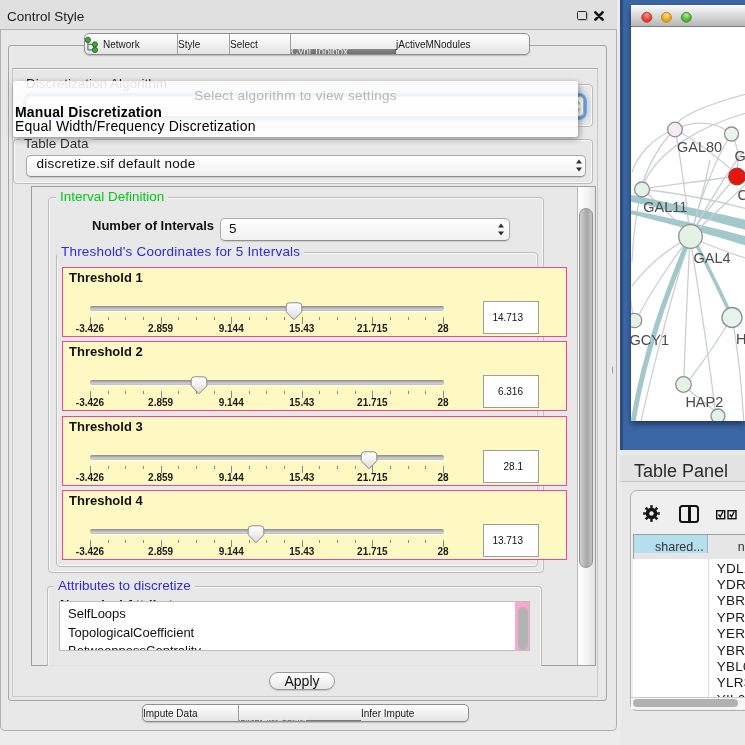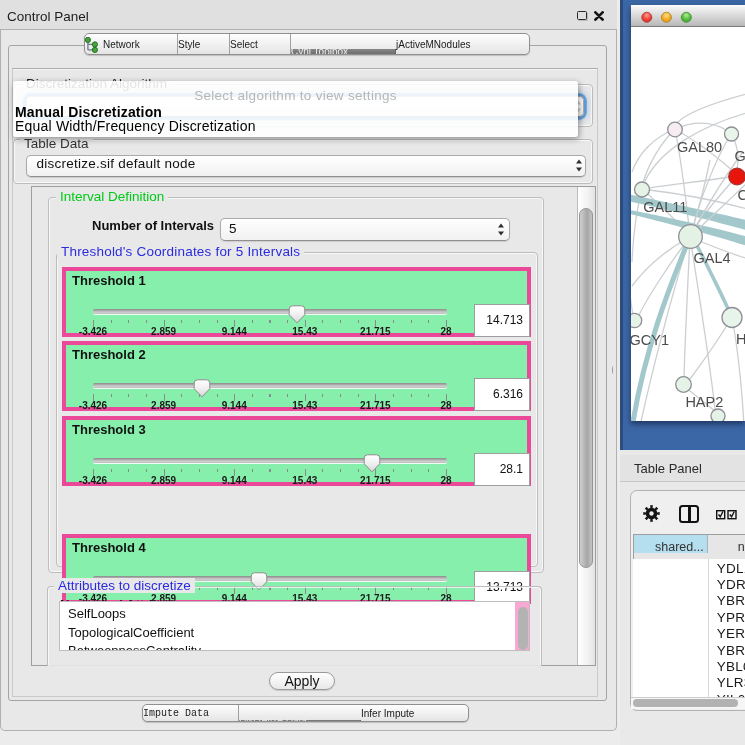--- a/index.html
+++ b/index.html
@@ -7,37 +7,37 @@
 .abs { position:absolute; }
 .etch { position:absolute; border:1px solid #bcbcbc; border-radius:4px; box-shadow:inset 0 0 0 1px rgba(255,255,255,0.7); }
 .gtitle { position:absolute; background:#e8e8e8; padding:0 4px; font-size:13.5px; color:#333; line-height:15px; }
 .combo { position:absolute; background:linear-gradient(#ffffff,#f1f1f1); border:1px solid #aaa; border-bottom-color:#8f8f8f; border-radius:5px; box-shadow:0 1px 1px rgba(0,0,0,0.12); }
 .combotext { position:absolute; font-size:13.5px; color:#111; }
 .blab { position:absolute; font-size:13px; font-weight:bold; color:#111; }
 .seg { position:absolute; display:flex; border:1px solid #8f8f8f; border-radius:5px; overflow:hidden; background:linear-gradient(#fefefe,#e4e4e4); box-shadow:0 1px 1px rgba(0,0,0,0.18); }
 .seg > div { display:flex; align-items:center; justify-content:flex-start; font-size:10px; color:#1a1a1a; border-right:1px solid #a0a0a0; white-space:nowrap; }
 .seg > div:last-child { border-right:none; }
 .seg > div.sel { background:linear-gradient(#878787,#6e6e6e); color:#ededed; border-right-color:#636363;margin-top:15px; }
-.thpanel { position:absolute; left:62px; width:469px; height:70px; background:#86efac; border:4px solid #ec4899; }
+.thpanel { position:absolute; left:62px; width:505px; height:70px; background:#fef9c3; border:1px solid #ec4899; }
 .thlabel { position:absolute; left:6px; top:1.5px; font-size:13px; font-weight:bold; color:#111; }
 .track { position:absolute; left:27px; top:38px; width:354px; height:4.5px; border-radius:2px; background:linear-gradient(#898989,#cfcfcf 65%,#bdbdbd); box-shadow:0 1px 0 rgba(255,255,255,0.85); }
 .ticksMinor { position:absolute; left:27px; top:49px; width:355px; height:3px; background:repeating-linear-gradient(90deg,#8a8a8a 0 1px,transparent 1px 17.65px); }
 .ticksMajor { position:absolute; left:27px; top:49px; width:355px; height:6.5px; background:repeating-linear-gradient(90deg,#8a8a8a 0 1px,transparent 1px 70.6px); }
 .tlab { position:absolute; top:55px; width:60px; text-align:center; font-size:10px; font-weight:bold; color:#1a1a1a; }
-.valbox { position:absolute; left:408px; top:33px; width:56px; height:33px; background:#fff; border:1px solid #9d9d9d; font-size:12px; color:#111; text-align:right; line-height:31px; padding-right:6px; }
+.valbox { position:absolute; left:420px; top:33px; width:56px; height:33px; background:#fff; border:1px solid #9d9d9d; font-size:10px; color:#111; text-align:right; line-height:31px; padding-right:15px; }
 .thumb { position:absolute; top:33.5px; width:19px; height:20px; }
 .arrows { position:absolute; }
 </style>
 </head>
 <body>
 
 <div class="abs" style="left:0;top:0;width:617px;height:731px;background:#e8e8e8;border:1px solid #b0b0b0;border-top:none;border-radius:0 0 5px 5px;"></div>
 
 <div class="abs" style="left:0;top:0;width:617px;height:30px;background:#e0e0e0;border-bottom:1px solid #b2b2b2;"></div>
-<div class="abs" style="left:7px;top:8.5px;font-size:13.5px;color:#1d1d1d;">Control Panel</div>
+<div class="abs" style="left:7px;top:8.5px;font-size:13.5px;color:#1d1d1d;">Control Style</div>
 <div class="abs" style="left:577px;top:11px;width:10px;height:9px;border:1.7px solid #2a2a2a;border-radius:1.5px;box-shadow:1px 1px 0 #bbb;"></div>
 <svg class="abs" style="left:594px;top:11px;" width="10" height="10">
     <path d="M1.4,1.4 L8.6,8.6 M8.6,1.4 L1.4,8.6" stroke="#151515" stroke-width="2.7" stroke-linecap="round"></path>
   </svg>
 
 <div class="etch" style="left:8px;top:45px;width:599px;height:656px;border-color:#a5a5a5;border-radius:3px;box-shadow:none;"></div>
 
 <div class="abs" style="left:12px;top:68px;width:586px;height:629px;border:1px solid #c9c9c9;border-top:1px solid #ababab;box-shadow:inset 0 1px 0 #f6f6f6;"></div>
 
 <div class="seg" style="left:84px;top:33px;height:22px;">
@@ -151,21 +151,21 @@
         <linearGradient id="tg2" x1="0" y1="0" x2="0" y2="1">
           <stop offset="0" stop-color="#ffffff"></stop>
           <stop offset="0.5" stop-color="#f0f0f0"></stop>
           <stop offset="1" stop-color="#d8d8d8"></stop>
         </linearGradient>
       </defs>
       <path d="M 4.5,0.8 L 13.5,0.8 Q 16.8,0.8 16.8,4 L 16.8,9.8 L 9,17.8 L 1.2,9.8 L 1.2,4 Q 1.2,0.8 4.5,0.8 Z" fill="url(#tg2)" stroke="#8b8b8b" stroke-width="1"></path>
     </svg>
   <div class="valbox">28.1</div>
 </div>
-<div class="thpanel" style="top:490px;margin-top:44px;">
+<div class="thpanel" style="top:490px;">
   <div class="thlabel">Threshold 4</div>
   <div class="track"></div>
   <div class="ticksMinor"></div>
   <div class="ticksMajor"></div>
   <div class="tlab" style="left:-3.0px;">-3.426</div>
   <div class="tlab" style="left:67.6px;">2.859</div>
   <div class="tlab" style="left:138.2px;">9.144</div>
   <div class="tlab" style="left:208.8px;">15.43</div>
   <div class="tlab" style="left:279.4px;">21.715</div>
   <div class="tlab" style="left:350.0px;">28</div>
@@ -187,21 +187,21 @@
 <div class="blab" style="left:60px;top:597px;">Numerical Attributes</div>
 <div class="abs" style="left:59px;top:601px;width:471px;height:50px;border:1px solid #bdbdbd;background:#f9a8d4;overflow:hidden;">
   <div class="abs" style="left:0;top:0;width:455px;height:50px;background:#fff;"></div>
   <div class="abs" style="left:8px;top:3px;font-size:13px;color:#111;line-height:18.7px;">SelfLoops<br>TopologicalCoefficient<br>BetweennessCentrality</div>
   <div class="abs" style="left:458px;top:5px;width:10px;height:43px;background:#b3b3b3;border-radius:5px;"></div>
 </div>
 
 <div class="abs" style="left:269px;top:672px;width:66px;height:18px;background:linear-gradient(#ffffff,#e8e8e8);border:1px solid #9a9a9a;border-radius:9px;text-align:center;font-size:14px;color:#111;line-height:16px;box-shadow:0 1px 1px rgba(0,0,0,0.15);">Apply</div>
 
 <div class="seg" style="left:142px;top:704px;height:18px;">
-  <div style="width:96px;font-family:Liberation Mono, monospace;">Impute Data</div>
+  <div style="width:96px;">Impute Data</div>
   <div class="sel" style="width:122px;">Discretize Data</div>
   <div style="width:107px;">Infer Impute</div>
 </div>
 
 <div class="abs" style="left:612px;top:366px;width:3px;height:8px;border-left:1.6px solid #9a9a9a;border-radius:50%;"></div>
 
 <div class="abs" style="left:13px;top:80.5px;width:565px;height:56.5px;background:rgba(255,255,255,0.88);border-radius:3px;box-shadow:1px 2px 6px rgba(0,0,0,0.4);"></div>
 <div class="abs" style="left:13px;top:88px;width:565px;text-align:center;font-size:13.5px;color:#b3b7b9;letter-spacing:0.3px;">Select algorithm to view settings</div>
 <div class="abs" style="left:15px;top:103.5px;font-size:14px;font-weight:bold;color:#000;letter-spacing:0.15px;">Manual Discretization</div>
 <div class="abs" style="left:15px;top:117.5px;font-size:14px;color:#000;letter-spacing:0.2px;text-align:right;">Equal Width/Frequency Discretization</div>
@@ -281,21 +281,21 @@
   <text x="737.5" y="199.5" font-size="14.5" fill="#4c4c4c">CYC1</text>
   <text x="643.3" y="212" font-size="14.5" fill="#4c4c4c">GAL11</text>
   <text x="693.5" y="262.5" font-size="14.5" fill="#4c4c4c">GAL4</text>
   <text x="629.5" y="345" font-size="14.5" fill="#4c4c4c">GCY1</text>
   <text x="736" y="344" font-size="14.5" fill="#4c4c4c">HIS4</text>
   <text x="685.4" y="406.5" font-size="14.5" fill="#4c4c4c">HAP2</text>
 </svg>
 
 <div class="abs" style="left:620px;top:450px;width:125px;height:295px;background:#e9e9e9;"></div>
 <div class="abs" style="left:620px;top:454.5px;width:125px;height:27px;background:#e3e3e3;border-bottom:1px solid #c6c6c6;"></div>
-<div class="abs" style="left:634px;top:461px;font-size:13px;color:#2a2a2a;">Table Panel</div>
+<div class="abs" style="left:634px;top:461px;font-size:18px;color:#2a2a2a;">Table Panel</div>
 <div class="abs" style="left:629.5px;top:490px;width:130px;height:221px;background:#efefef;border:1px solid #b2b2b2;border-radius:7px 0 0 7px;"></div>
 
 <svg class="abs" style="left:643px;top:505px;" width="17" height="17" viewBox="0 0 17 17">
   <path d="M 6.28,3.14 L 7.49,2.79 L 7.06,0.33 L 9.94,0.33 L 9.51,2.79 L 10.72,3.14 L 11.83,3.75 L 13.26,1.70 L 15.30,3.74 L 13.25,5.17 L 13.86,6.28 L 14.21,7.49 L 16.67,7.06 L 16.67,9.94 L 14.21,9.51 L 13.86,10.72 L 13.25,11.83 L 15.30,13.26 L 13.26,15.30 L 11.83,13.25 L 10.72,13.86 L 9.51,14.21 L 9.94,16.67 L 7.06,16.67 L 7.49,14.21 L 6.28,13.86 L 5.17,13.25 L 3.74,15.30 L 1.70,13.26 L 3.75,11.83 L 3.14,10.72 L 2.79,9.51 L 0.33,9.94 L 0.33,7.06 L 2.79,7.49 L 3.14,6.28 L 3.75,5.17 L 1.70,3.74 L 3.74,1.70 L 5.17,3.75 Z" fill="#151515"></path>
   <circle cx="8.5" cy="8.5" r="2.2" fill="#efefef"></circle>
 </svg>
 <div class="abs" style="left:679px;top:505px;width:20px;height:18px;border:2.8px solid #111;border-radius:3.5px;"></div>
 <div class="abs" style="left:688px;top:507px;width:2.6px;height:14px;background:#111;"></div>
 <svg class="abs" style="left:716px;top:510px;" width="23" height="10" viewBox="0 0 23 10">
   <rect x="0.7" y="0.7" width="8" height="8" fill="none" stroke="#111" stroke-width="1.4"></rect>

